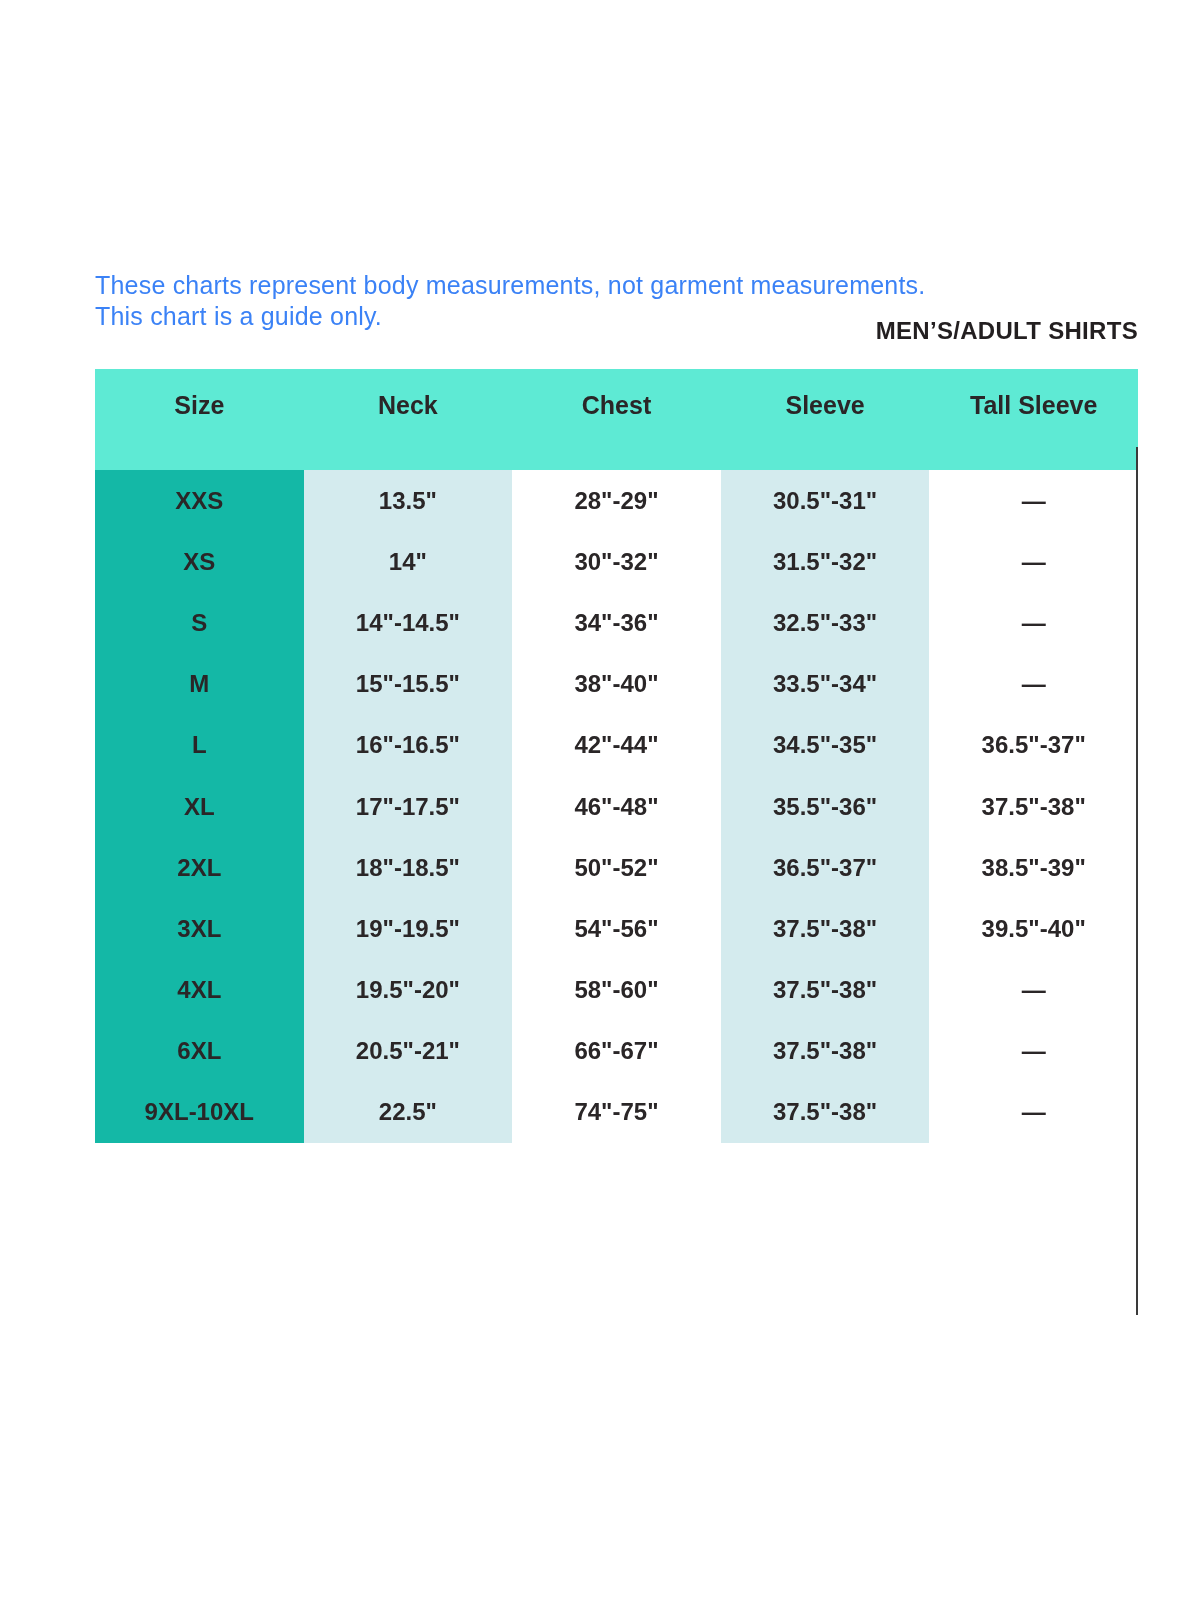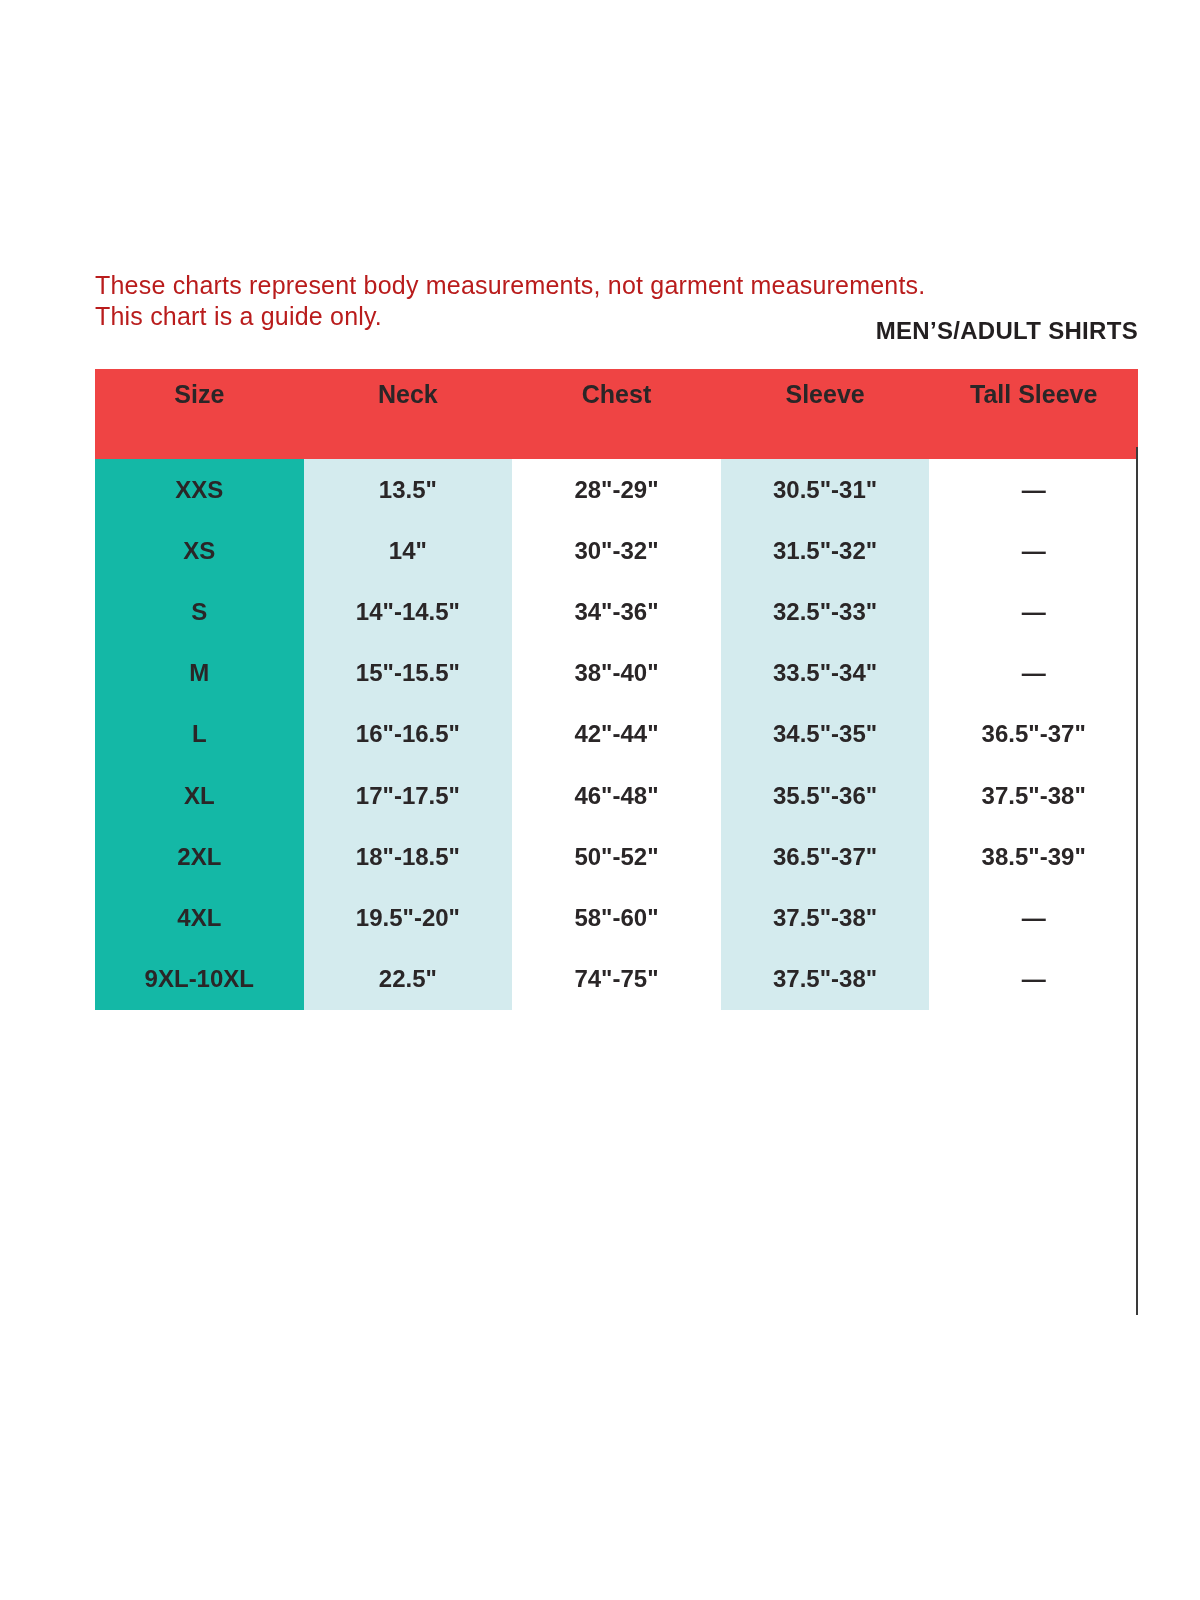--- a/index.html
+++ b/index.html
@@ -17,21 +17,21 @@
   }
 
   .disclaimer {
     position: absolute;
     left: 95px;
     top: 270px;
     width: 900px;
     font-size: 25px;
     line-height: 31px;
     font-weight: normal;
-    color: #b91c1c;
+    color: #3b82f6;
     letter-spacing: 0.2px;
   }
 
   .page-title {
     position: absolute;
     left: 95px;
     top: 317px;
     width: 1043px;
     text-align: right;
     font-size: 24px;
@@ -45,22 +45,22 @@
     left: 95px;
     top: 369px;
     width: 1043px;
     border-collapse: collapse;
     table-layout: fixed;
   }
 
   .size-table th {
     height: 78px;
     vertical-align: top;
-    padding-top: 11px;
-    background: #ef4444;
+    padding-top: 22px;
+    background: #5eead4;
     font-size: 25px;
     font-weight: bold;
     color: #2a2627;
     text-align: center;
   }
 
   .size-table td {
     height: 61.2px;
     text-align: center;
     vertical-align: middle;
@@ -149,23 +149,37 @@
         <td class="col4">37.5"-38"</td>
       </tr>
       <tr>
         <td class="col0">2XL</td>
         <td class="col1">18"-18.5"</td>
         <td class="col2">50"-52"</td>
         <td class="col3">36.5"-37"</td>
         <td class="col4">38.5"-39"</td>
       </tr>
       <tr>
+        <td class="col0">3XL</td>
+        <td class="col1">19"-19.5"</td>
+        <td class="col2">54"-56"</td>
+        <td class="col3">37.5"-38"</td>
+        <td class="col4">39.5"-40"</td>
+      </tr>
+      <tr>
         <td class="col0">4XL</td>
         <td class="col1">19.5"-20"</td>
         <td class="col2">58"-60"</td>
+        <td class="col3">37.5"-38"</td>
+        <td class="col4">—</td>
+      </tr>
+      <tr>
+        <td class="col0">6XL</td>
+        <td class="col1">20.5"-21"</td>
+        <td class="col2">66"-67"</td>
         <td class="col3">37.5"-38"</td>
         <td class="col4">—</td>
       </tr>
       <tr>
         <td class="col0">9XL-10XL</td>
         <td class="col1">22.5"</td>
         <td class="col2">74"-75"</td>
         <td class="col3">37.5"-38"</td>
         <td class="col4">—</td>
       </tr>

